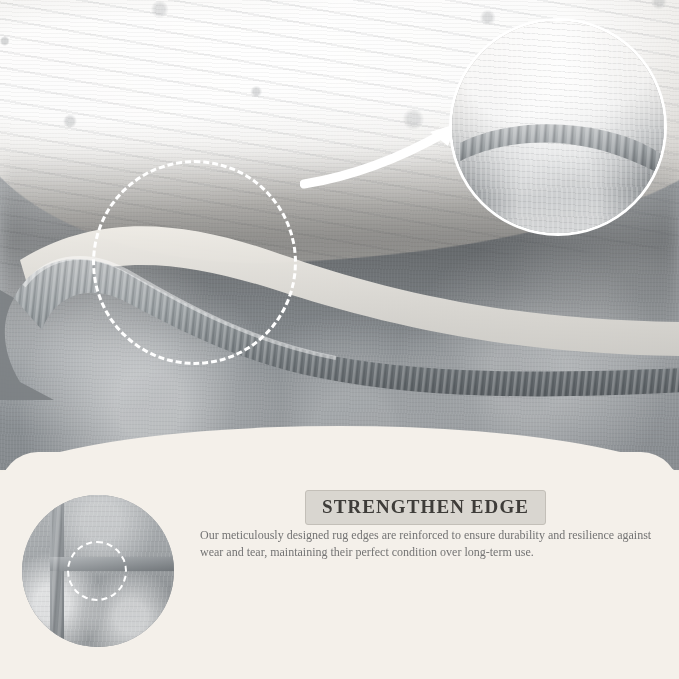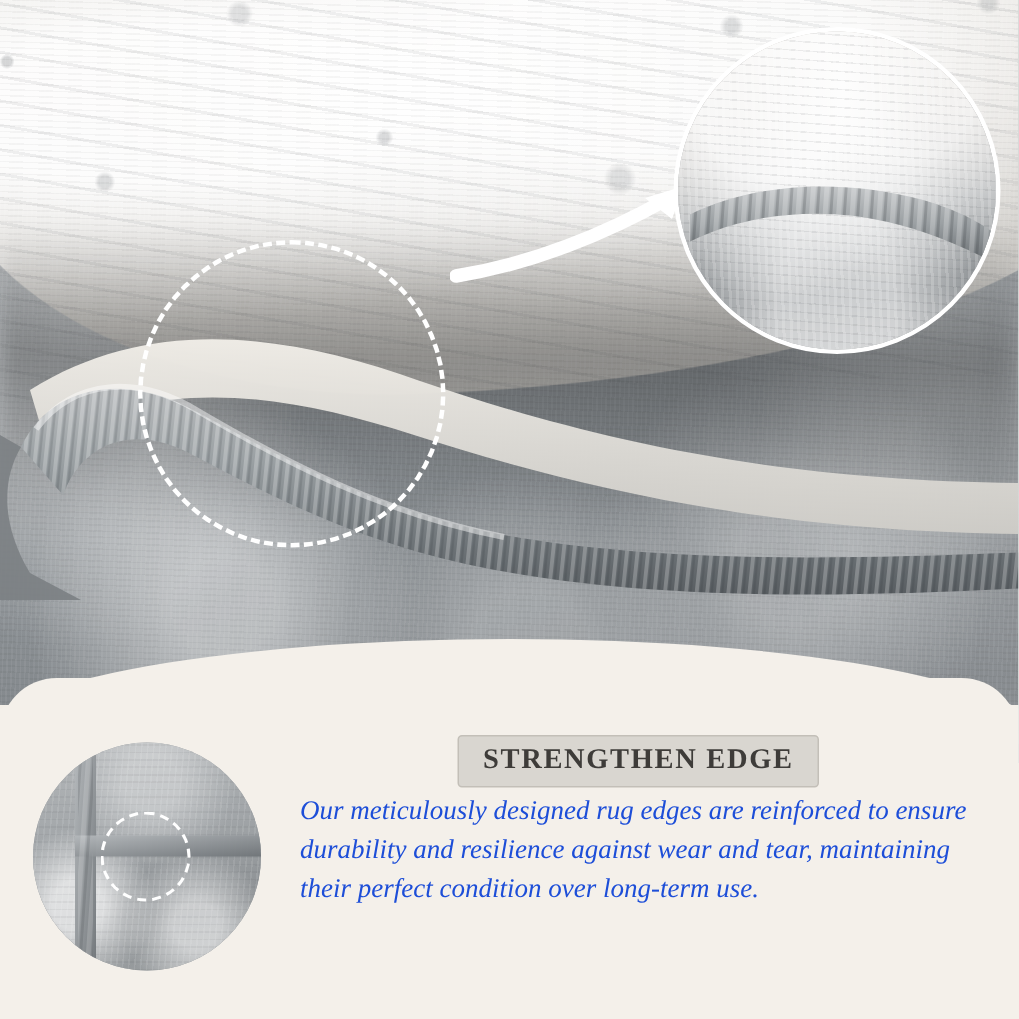--- a/index.html
+++ b/index.html
@@ -235,24 +235,23 @@
     letter-spacing: 1.1px;
     color: #3e3c39;
     white-space: nowrap;
   }
 
   .body-copy {
     position: absolute;
     left: 200px;
     top: 75px;
     width: 455px;
-    color: #1d4ed8;
-    font-size: 18px;
+    color: #737373;
+    font-size: 12px;
     line-height: 1.45;
-    font-style: italic;
   }
   .body-copy p { margin: 0 0 17px 0; }
   .body-copy p:last-child { margin-bottom: 0; }
 </style>
 </head>
 <body>
 
 <div class="page">
 
   <div class="photo">

